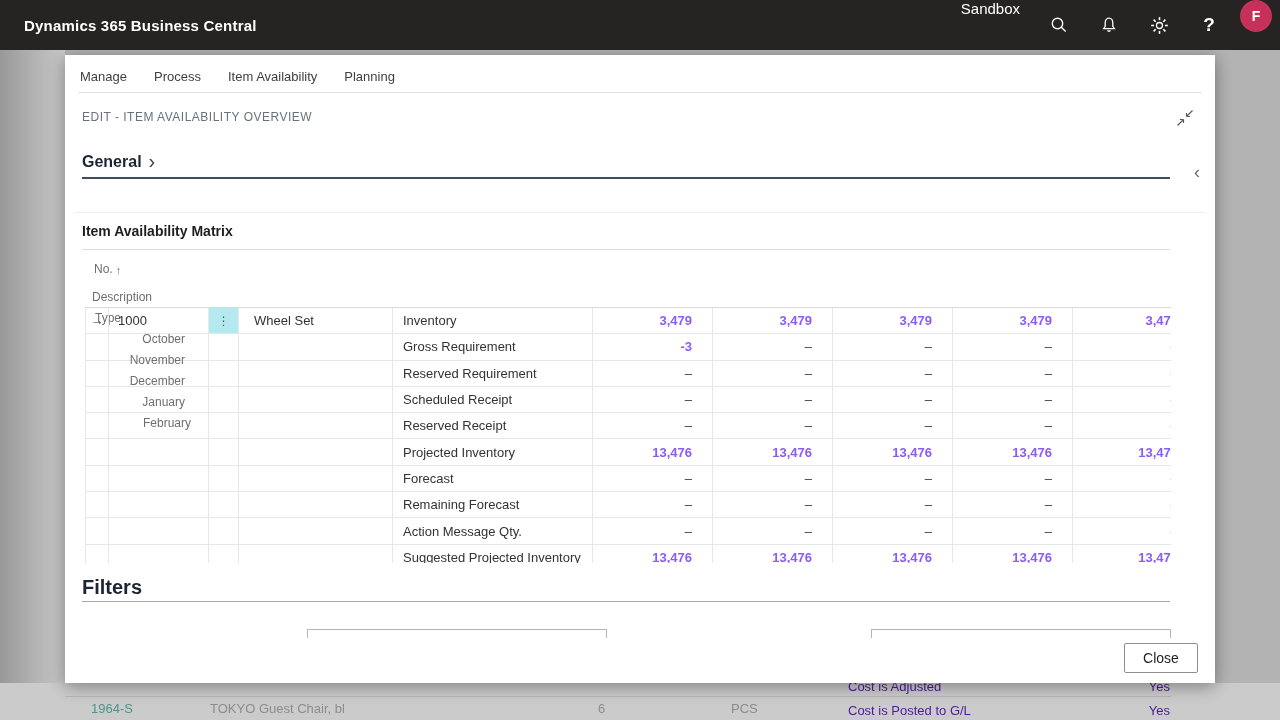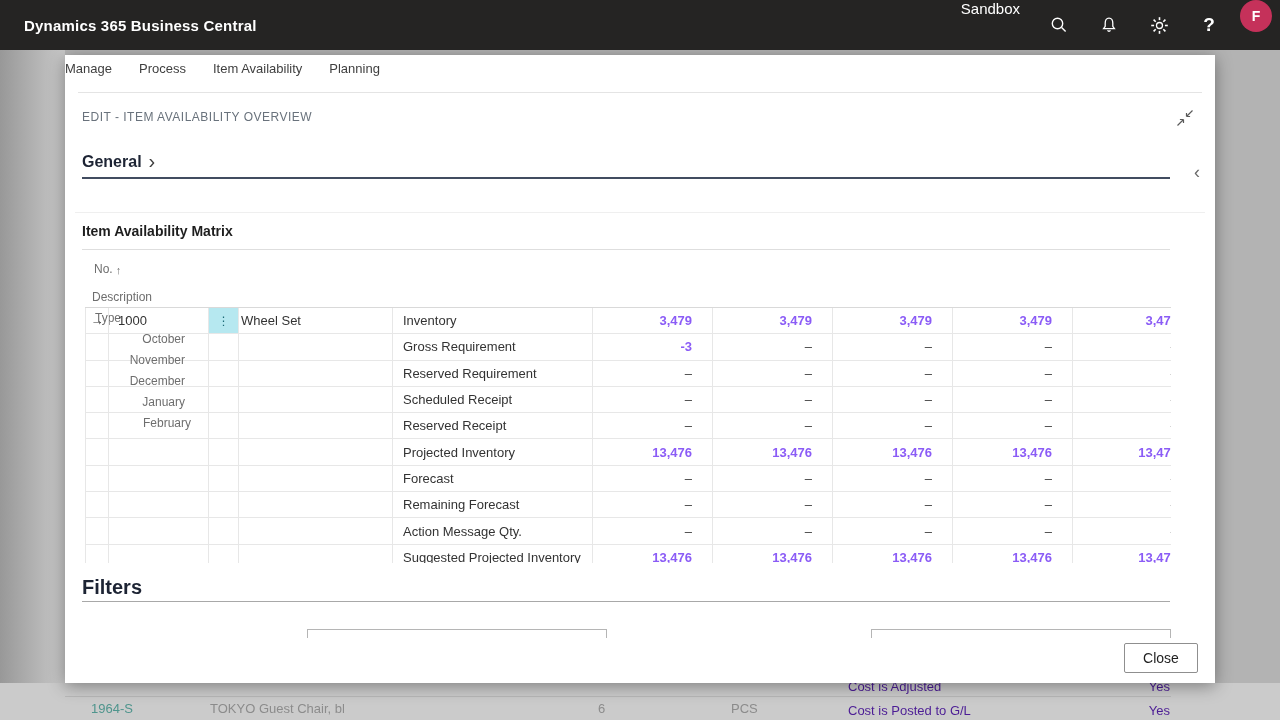--- a/index.html
+++ b/index.html
@@ -28,22 +28,22 @@
   .bgfield.f2{top:703px;}
   .bglist span{position:absolute;top:701px;font-size:13px;color:#8c8c8c;white-space:nowrap;}
   .bg-no{left:91px;color:#4f958d !important;}
   .bg-desc{left:210px;}
   .bg-qty{left:598px;}
   .bg-unit{left:731px;}
 
   
   .dialog{position:absolute;left:65px;top:55px;width:1150px;height:628px;background:#fff;
           box-shadow:0 3px 16px rgba(0,0,0,.38);z-index:5;}
-  .menubar{position:absolute;left:0;top:0;width:100%;height:27px;display:flex;align-items:center;
-           gap:27px;box-sizing:border-box;}
+  .menubar{position:absolute;left:0;top:8px;width:100%;height:27px;display:flex;align-items:center;
+           padding-left:15px;gap:27px;box-sizing:border-box;}
   .menu-item{font-size:13px;color:#3f3f3f;cursor:pointer;white-space:nowrap;}
   .menubar-line{position:absolute;left:13px;right:13px;top:37px;height:1px;background:#e4e4e4;}
   .caption{position:absolute;left:17px;top:55px;font-size:12px;color:#69727c;letter-spacing:.5px;}
   .collapse-btn{position:absolute;left:1108px;top:51px;width:24px;height:24px;display:flex;
                 align-items:center;justify-content:center;cursor:pointer;}
   .group-title{position:absolute;left:17px;font-size:16px;font-weight:700;color:#1d2434;
                display:flex;align-items:center;gap:7px;cursor:pointer;}
   .g-general{top:98px;}
   .chev-right{font-size:20px;font-weight:400;color:#3c3c3c;line-height:1;margin-top:-2px;}
   .general-line{position:absolute;left:17px;top:122px;width:1088px;height:2px;background:#414c60;}
@@ -192,21 +192,21 @@
           <div class="hcell month ocol" style="width: 120px;">October</div>
           <div class="hcell month" style="width: 120px;">November</div>
           <div class="hcell month" style="width: 120px;">December</div>
           <div class="hcell month" style="width: 120px;">January</div>
           <div class="hcell month feb" style="width: 130px;">February</div>
         </div>
         <div class="mx-row">
           <div class="cell arrow-c" style="width: 23px;">→</div>
           <div class="cell no-cell" style="width: 100px; padding-left: 9px;">1000</div>
           <div class="cell gutter-sel" style="width: 30px;">⋮</div>
-          <div class="cell" style="width: 154px; padding-left: 2px;">Wheel Set</div>
+          <div class="cell" style="width: 154px; padding-left: 15px;">Wheel Set</div>
           <div class="cell type-c" style="width: 200px;">Inventory</div>
           <div class="cell num" style="width: 120px;">3,479</div>
           <div class="cell num" style="width: 120px;">3,479</div>
           <div class="cell num" style="width: 120px;">3,479</div>
           <div class="cell num" style="width: 120px;">3,479</div>
           <div class="cell num feb" style="width: 130px;">3,479</div>
         </div>
         <div class="mx-row">
           <div class="cell arrow-c" style="width: 23px;"></div>
           <div class="cell no-cell" style="width: 100px; padding-left: 9px;"></div>

